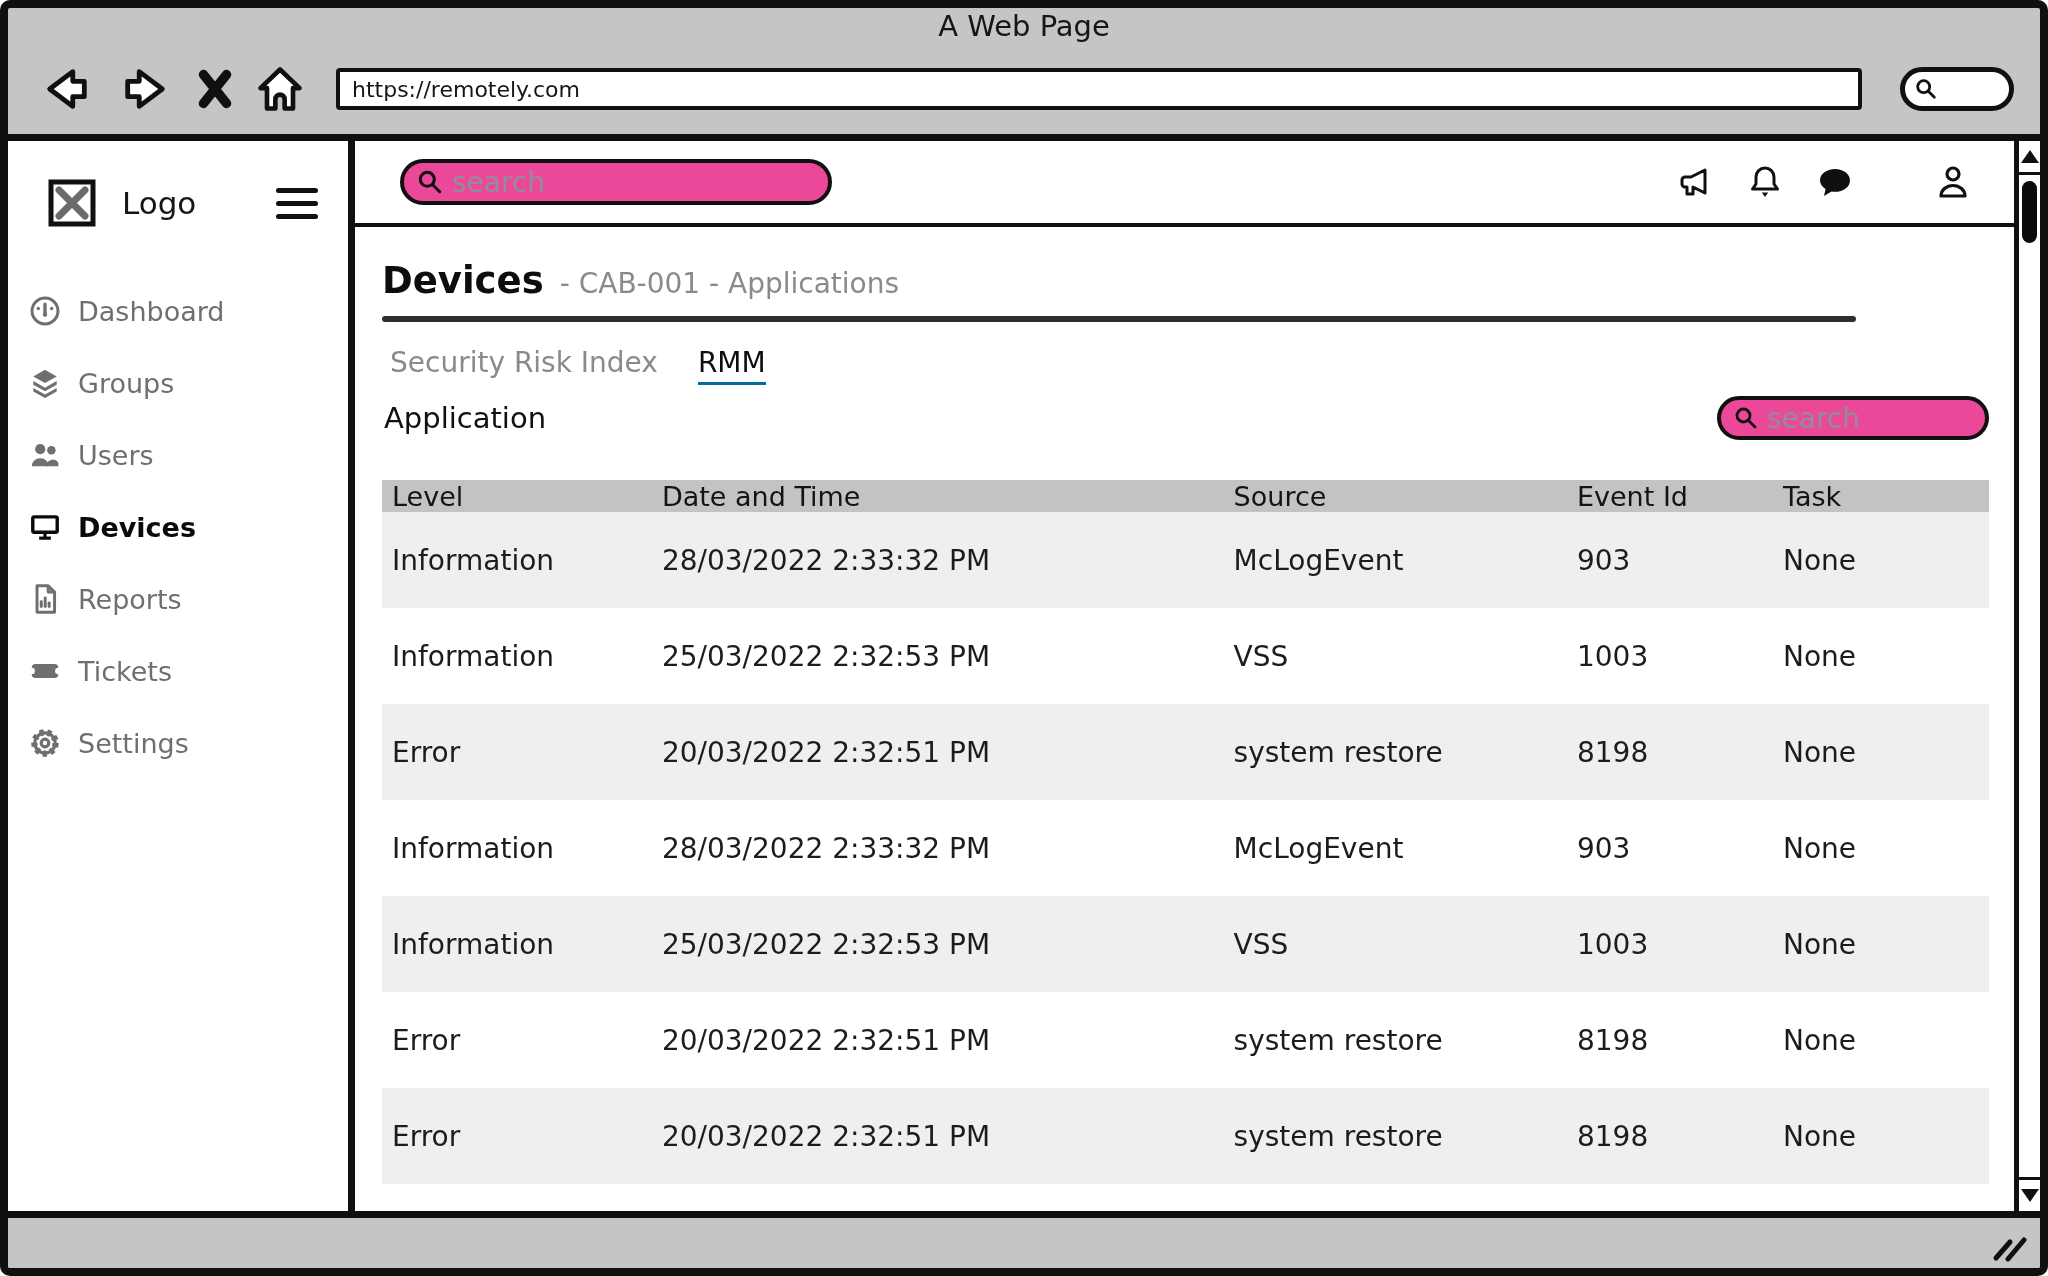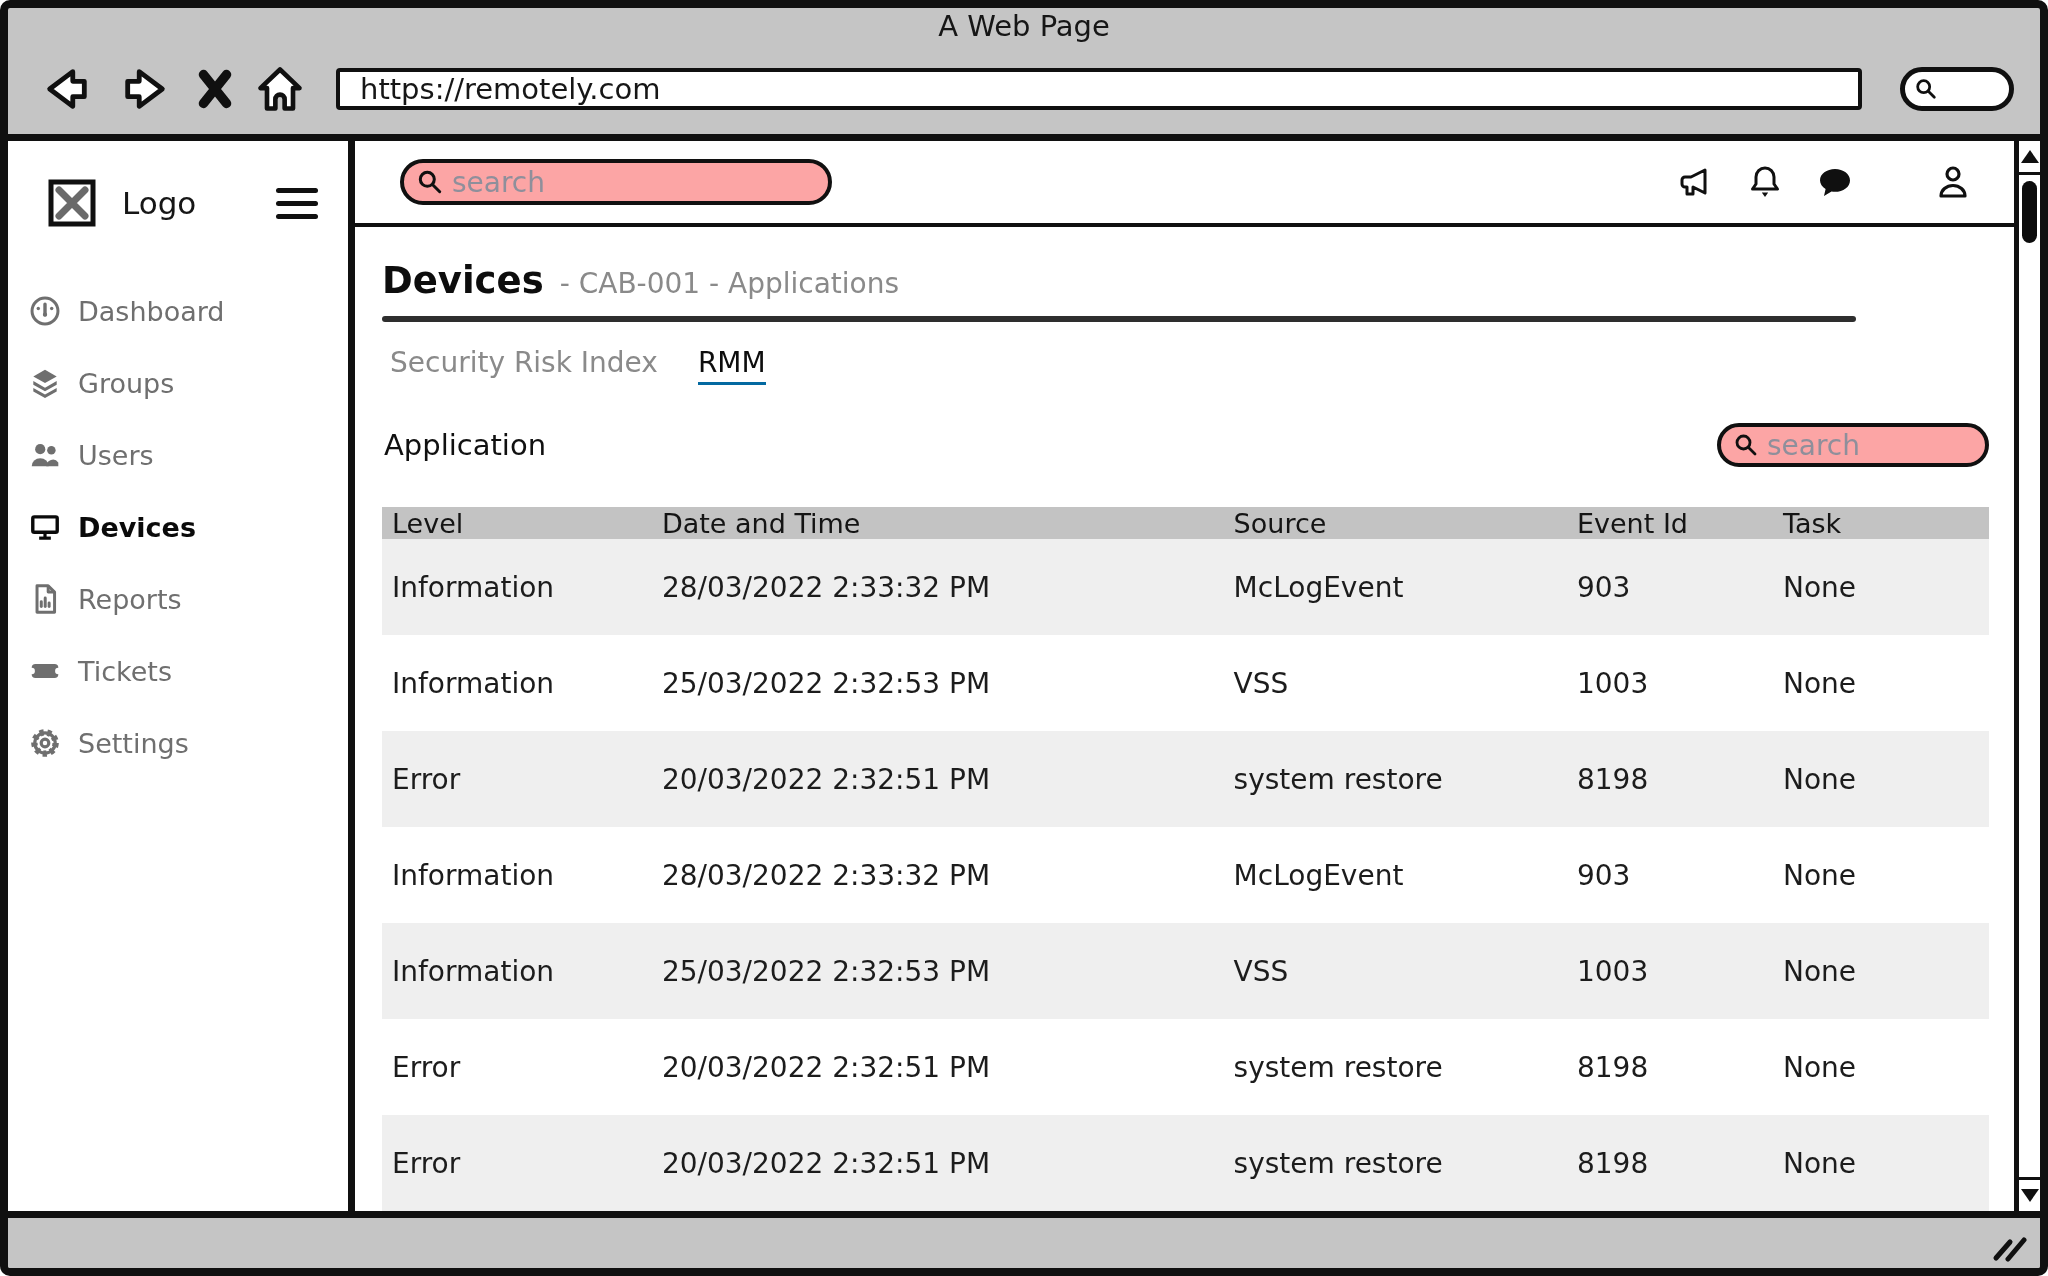--- a/index.html
+++ b/index.html
@@ -13,21 +13,21 @@
 
   
   .titlebar{ height:36px; display:flex; align-items:center; justify-content:center;
     font-size:29px; color:#161616; }
   .toolbar{ height:90px; display:flex; align-items:center; padding:0 26px 0 28px; gap:16px; }
   .nav-btn{ display:flex; align-items:center; justify-content:center; cursor:pointer; }
   .urlbar{ flex:1; height:42px; margin-left:14px; margin-right:22px;
     background:#fff; border:4px solid #101010; border-radius:4px;
     display:flex; align-items:center; padding:0 12px; }
   .urlbar input{ border:none; outline:none; background:transparent; width:100%;
-    font-family:inherit; font-size:29px; color:#161616;margin-left:8px; }
+    font-family:inherit; font-size:22px; color:#161616; }
   .chrome-search{ width:114px; height:44px; background:#fff; border:5px solid #101010;
     border-radius:23px; display:flex; align-items:center; padding-left:9px; }
 
   
   .app{ flex:1; display:flex; border-top:7px solid #101010; border-bottom:7px solid #101010; min-height:0; }
 
   
   .sidebar{ width:347px; background:#fff; border-right:7px solid #101010; display:flex; flex-direction:column; }
   .logo-row{ display:flex; align-items:center; padding:38px 26px 0 40px; }
   .logo-mark{ width:48px; height:48px; flex:0 0 auto; }
@@ -38,40 +38,40 @@
   .nav-item{ height:72px; display:flex; align-items:center; gap:16px; padding-left:20px;
     color:#6f6f6f; font-size:27px; cursor:pointer; }
   .nav-icon{ width:34px; height:34px; display:flex; align-items:center; justify-content:center; color:#6f6f6f; }
   .nav-item.active{ color:#0a0a0a; font-weight:bold; }
   .nav-item.active .nav-icon{ color:#0a0a0a; }
 
   
   .content{ flex:1; background:#fff; display:flex; flex-direction:column; min-width:0; }
   .content-topbar{ height:86px; border-bottom:4px solid #101010; display:flex; align-items:center;
     padding:0 42px 0 45px; flex:0 0 auto; }
-  .search-pill{ background:#fca5a5; border:4px solid #101010; border-radius:24px;
+  .search-pill{ background:#ec4899; border:4px solid #101010; border-radius:24px;
     display:flex; align-items:center; padding-left:12px; }
   .search-pill input{ border:none; outline:none; background:transparent; flex:1; min-width:0;
     font-family:inherit; font-size:28px; color:#333; padding-left:8px; }
   .search-pill input::placeholder{ color:#8f8f9b; opacity:1; }
   .search-large{ width:432px; height:46px; }
   .search-small{ width:272px; height:44px; margin-left:auto; }
   .topbar-icons{ margin-left:auto; display:flex; align-items:center; gap:32px; }
   .topbar-icons .icon-btn{ cursor:pointer; display:flex; }
   .profile-gap{ margin-left:48px; }
 
   .content-body{ padding:0 25px 0 27px; flex:1; min-height:0; }
   .page-title-row{ margin-top:32px; display:flex; align-items:baseline; }
   .page-title{ font-size:37px; font-weight:bold; color:#0d0d0d; }
   .page-subtitle{ font-size:28px; color:#8a8a8a; margin-left:16px; }
   .title-divider{ margin-top:14px; height:6px; width:1474px; background:#2e2e2e; border-radius:3px; }
   .tabs-row{ margin-top:24px; display:flex; align-items:baseline; gap:40px; padding-left:8px;text-align:center; }
   .tab{ font-size:28px; color:#8a8a8a; cursor:pointer; padding-bottom:3px; }
   .tab.tab-active{ color:#0d0d0d; border-bottom:3px solid #0369a1; }
-  .section-row{ margin-top:38px; display:flex; align-items:center; padding-left:2px; }
+  .section-row{ margin-top:11px; display:flex; align-items:center; padding-left:2px; }
   .section-title{ font-size:29px; color:#101010; }
 
   
   .table{ margin-top:40px; }
   .tr{ display:grid; grid-template-columns:16.9% 35.8% 21.5% 12.9% 1fr; align-items:center; padding-left:10px; }
   .thead{ background:#c3c3c3; height:32px; font-size:27px; color:#141414; }
   .trow{ height:96px; font-size:28px; color:#1c1c1c; }
   .trow.shaded{ background:#efefef; }
 
   

